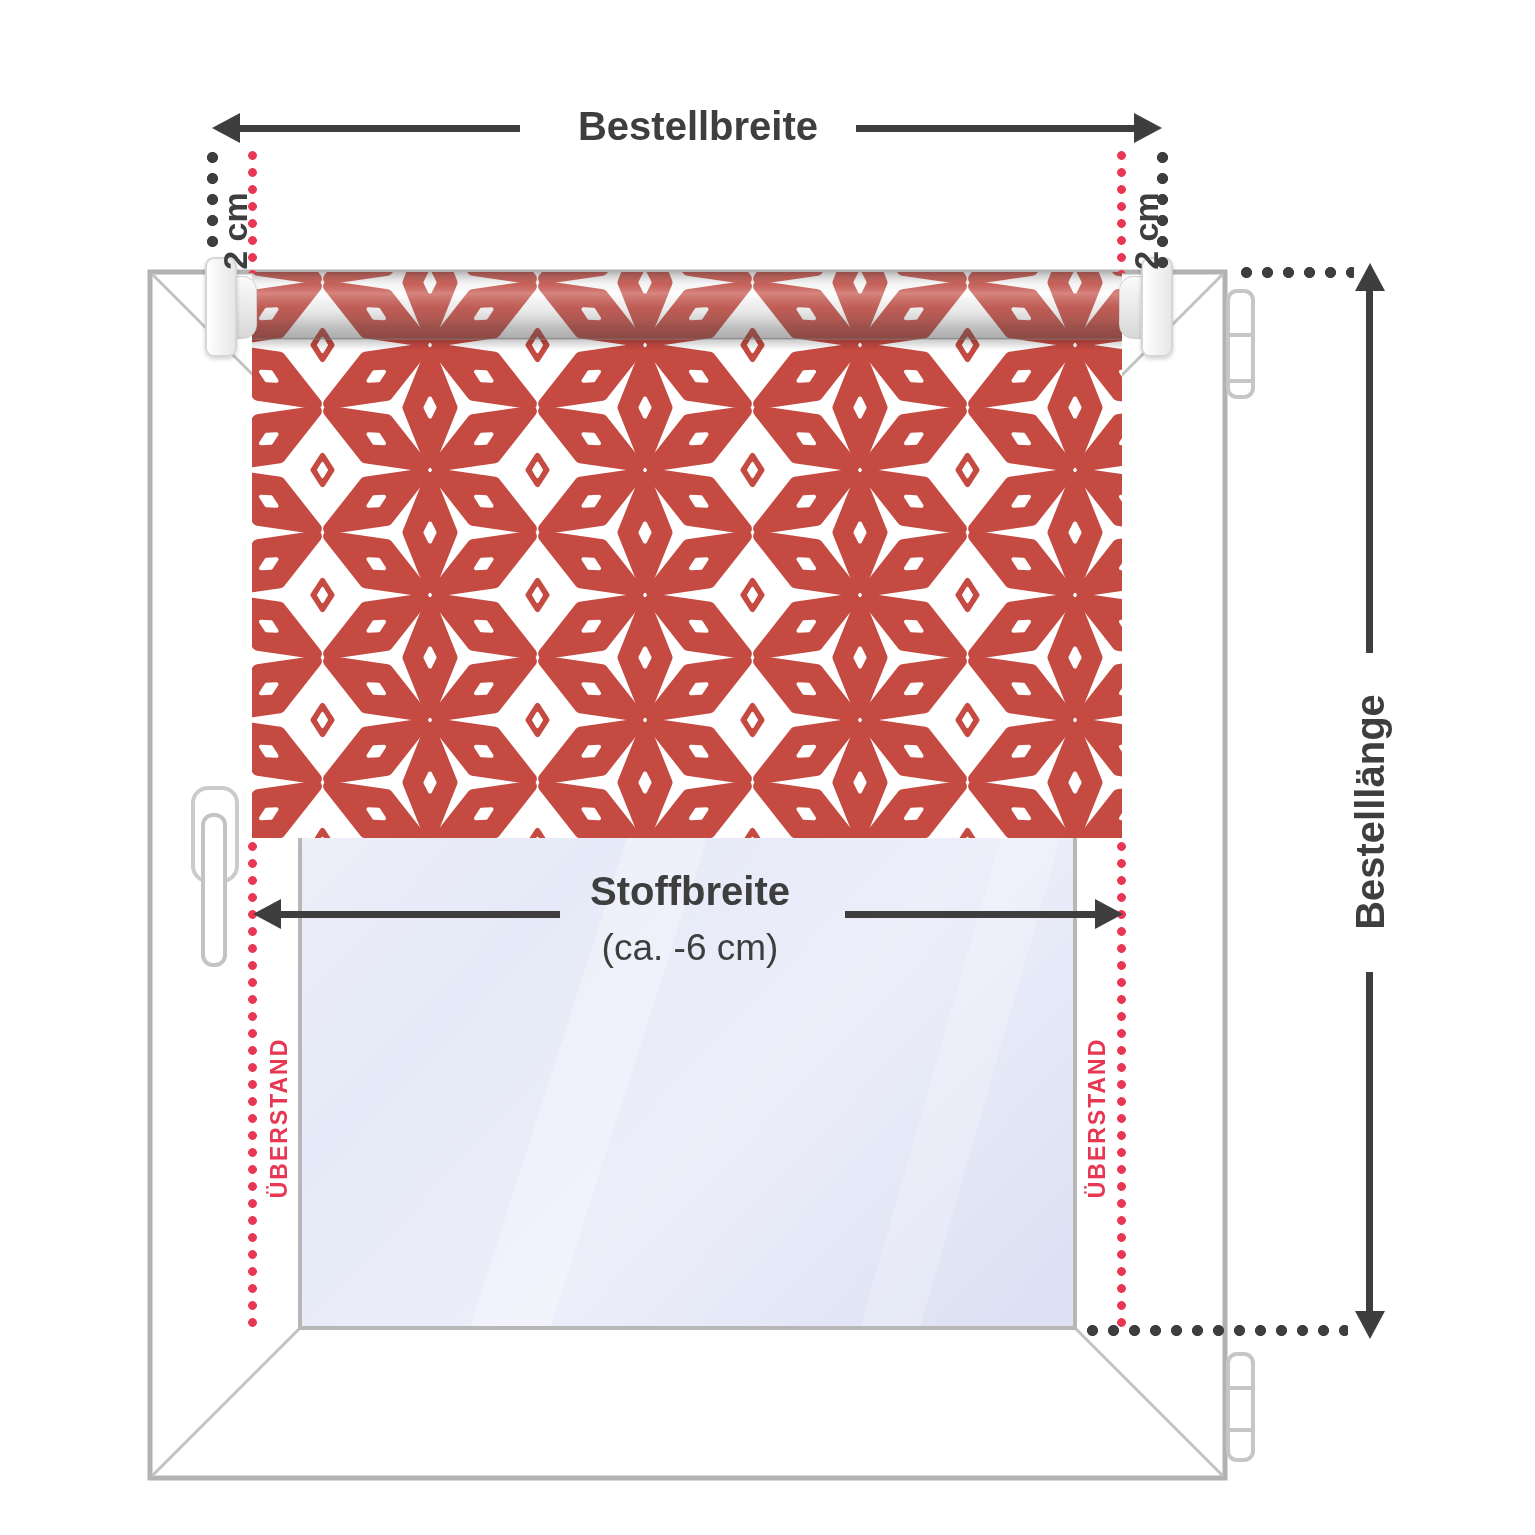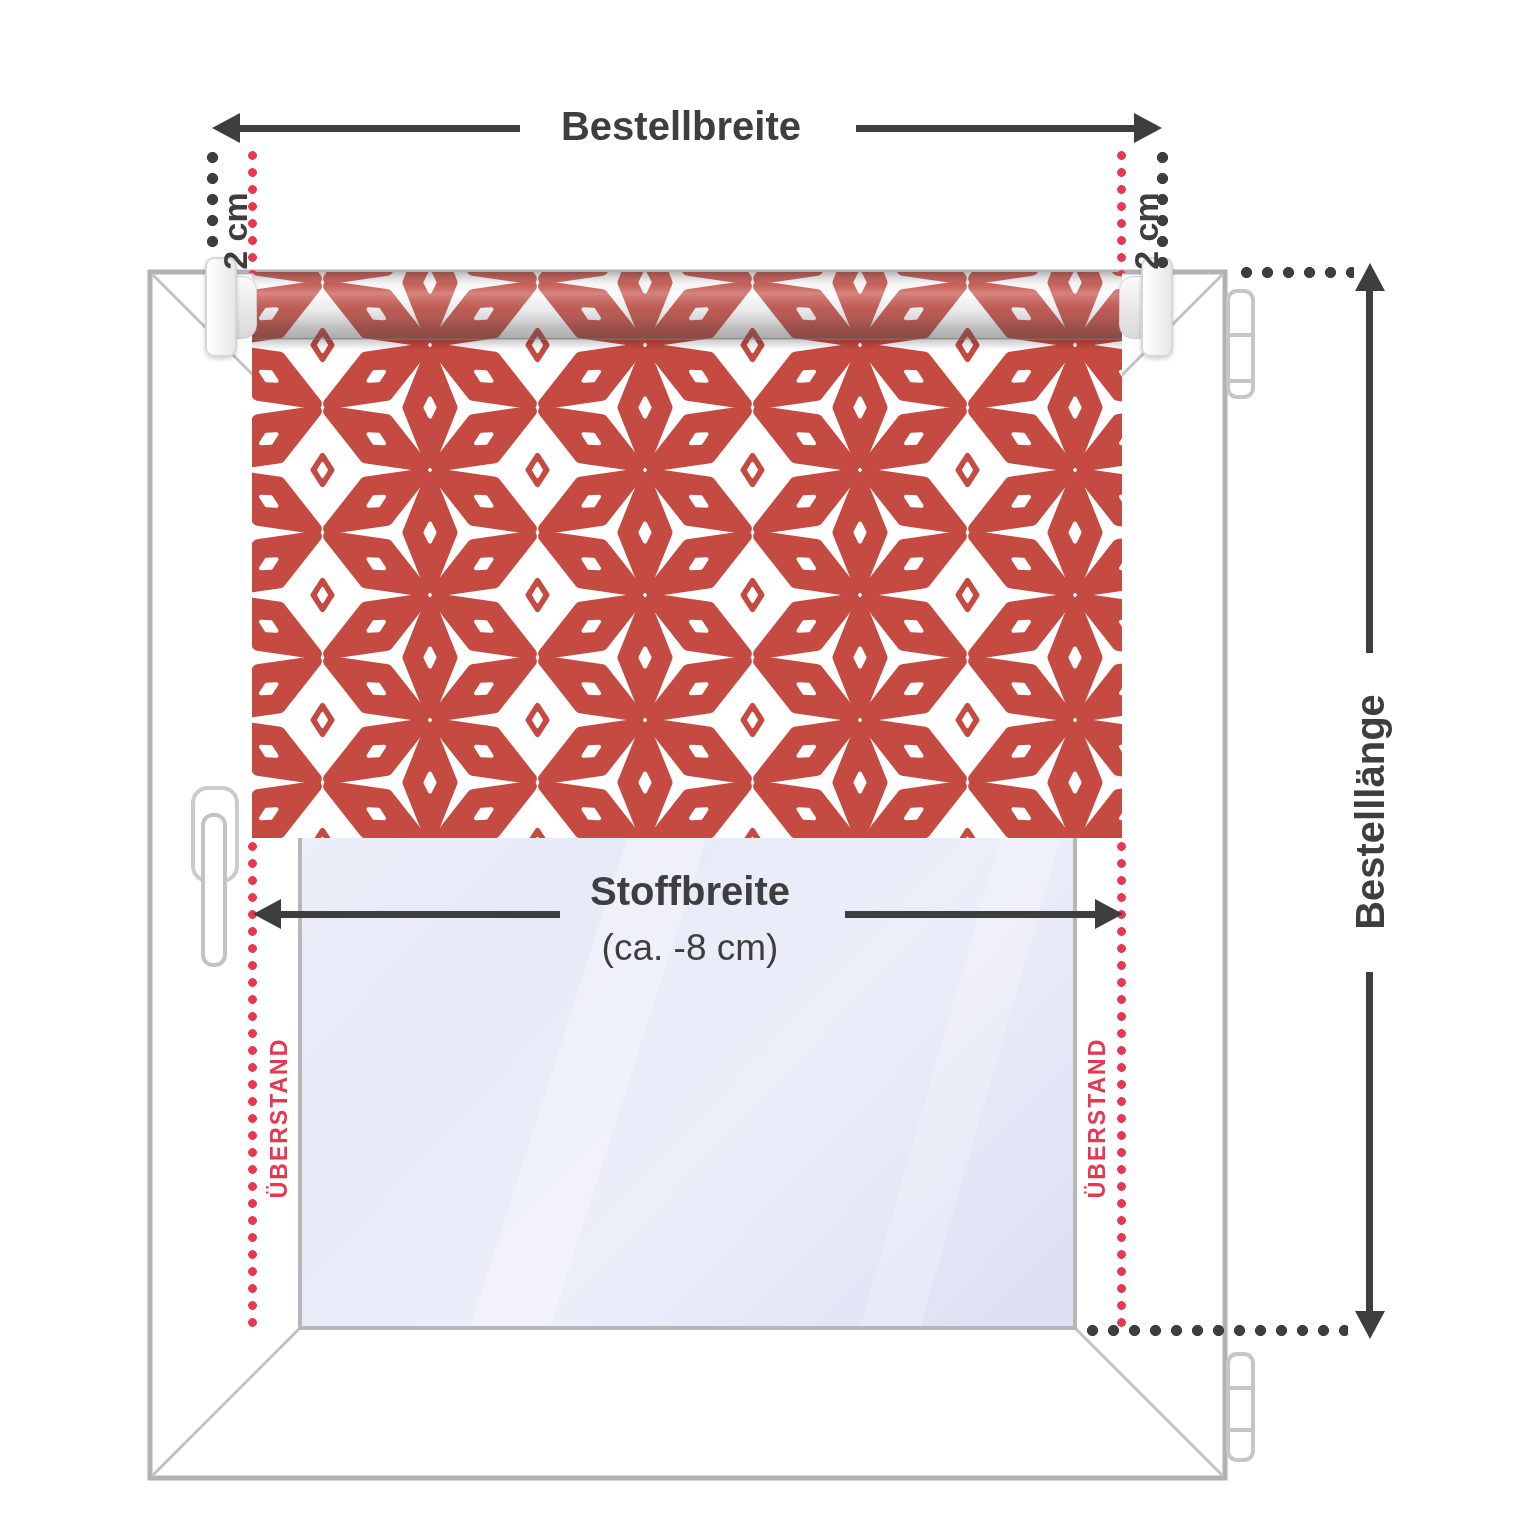--- a/index.html
+++ b/index.html
@@ -137,40 +137,40 @@
   <div class="abs hinge" style="left:1226px;top:1352px;width:29px;height:110px;z-index:2;">
     <div class="hinge-line" style="top:30px;"></div>
     <div class="hinge-line" style="top:72px;"></div>
   </div>
 
   <div class="abs handle-base" style="left:191px;top:786px;width:48px;height:97px;z-index:2;"></div>
   <div class="abs handle-lever" style="left:201px;top:813px;width:26px;height:154px;z-index:3;"></div>
 
   <div class="abs head head-left" style="left:212px;top:113px;z-index:6;"></div>
   <div class="abs hline" style="left:238px;top:125px;width:282px;z-index:6;"></div>
-  <div class="abs lbl" style="left:681px;top:126px;z-index:6;">Bestellbreite</div>
+  <div class="abs lbl" style="left:698px;top:126px;z-index:6;">Bestellbreite</div>
   <div class="abs hline" style="left:856px;top:125px;width:278px;z-index:6;"></div>
   <div class="abs head head-right" style="left:1134px;top:113px;z-index:6;"></div>
 
   <div class="abs dots-v-black" style="left:207px;top:147px;height:108px;z-index:6;"></div>
   <div class="abs dots-v-black" style="left:1157px;top:147px;height:122px;z-index:6;"></div>
   <div class="abs dots-v-red" style="left:248px;top:147px;height:126px;z-index:6;"></div>
   <div class="abs dots-v-red" style="left:1117px;top:147px;height:126px;z-index:6;"></div>
   <div class="abs lbl-2cm" style="left:235px;top:231px;z-index:6;">2 cm</div>
   <div class="abs lbl-2cm" style="left:1146px;top:231px;z-index:6;">2 cm</div>
 
   <div class="abs dots-v-red" style="left:248px;top:838px;height:496px;z-index:6;"></div>
   <div class="abs dots-v-red" style="left:1117px;top:838px;height:496px;z-index:6;"></div>
   <div class="abs lbl-overhang" style="left:279px;top:1118px;z-index:6;">ÜBERSTAND</div>
   <div class="abs lbl-overhang" style="left:1097px;top:1118px;z-index:6;">ÜBERSTAND</div>
 
   <div class="abs head head-left" style="left:253px;top:899px;z-index:6;"></div>
   <div class="abs hline" style="left:279px;top:911px;width:281px;z-index:6;"></div>
   <div class="abs lbl" style="left:690px;top:891px;z-index:6;">Stoffbreite</div>
-  <div class="abs lbl-sub" style="left:690px;top:948px;z-index:6;">(ca. -8 cm)</div>
+  <div class="abs lbl-sub" style="left:690px;top:948px;z-index:6;">(ca. -6 cm)</div>
   <div class="abs hline" style="left:845px;top:911px;width:250px;z-index:6;"></div>
   <div class="abs head head-right" style="left:1095px;top:899px;z-index:6;"></div>
 
   <div class="abs dots-h-black" style="left:1236px;top:267px;width:118px;z-index:6;"></div>
   <div class="abs dots-h-black" style="left:1082px;top:1325px;width:266px;z-index:6;"></div>
   <div class="abs head head-up" style="left:1355px;top:263px;z-index:6;"></div>
   <div class="abs vline" style="left:1366px;top:289px;height:364px;z-index:6;"></div>
   <div class="abs lbl lbl-rot" style="left:1370px;top:812px;z-index:6;">Bestelllänge</div>
   <div class="abs vline" style="left:1366px;top:972px;height:340px;z-index:6;"></div>
   <div class="abs head head-down" style="left:1355px;top:1311px;z-index:6;"></div>

